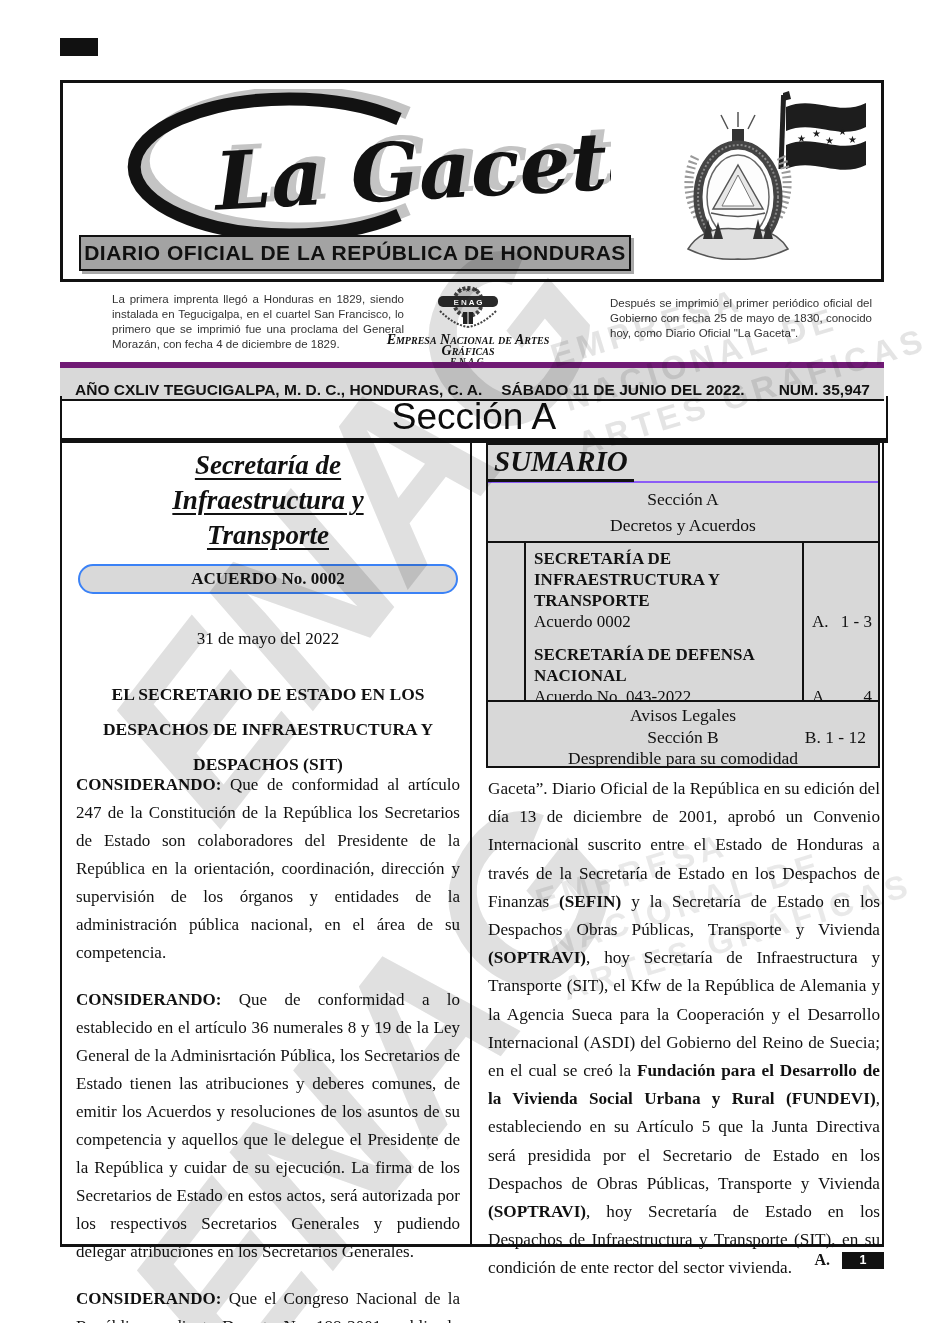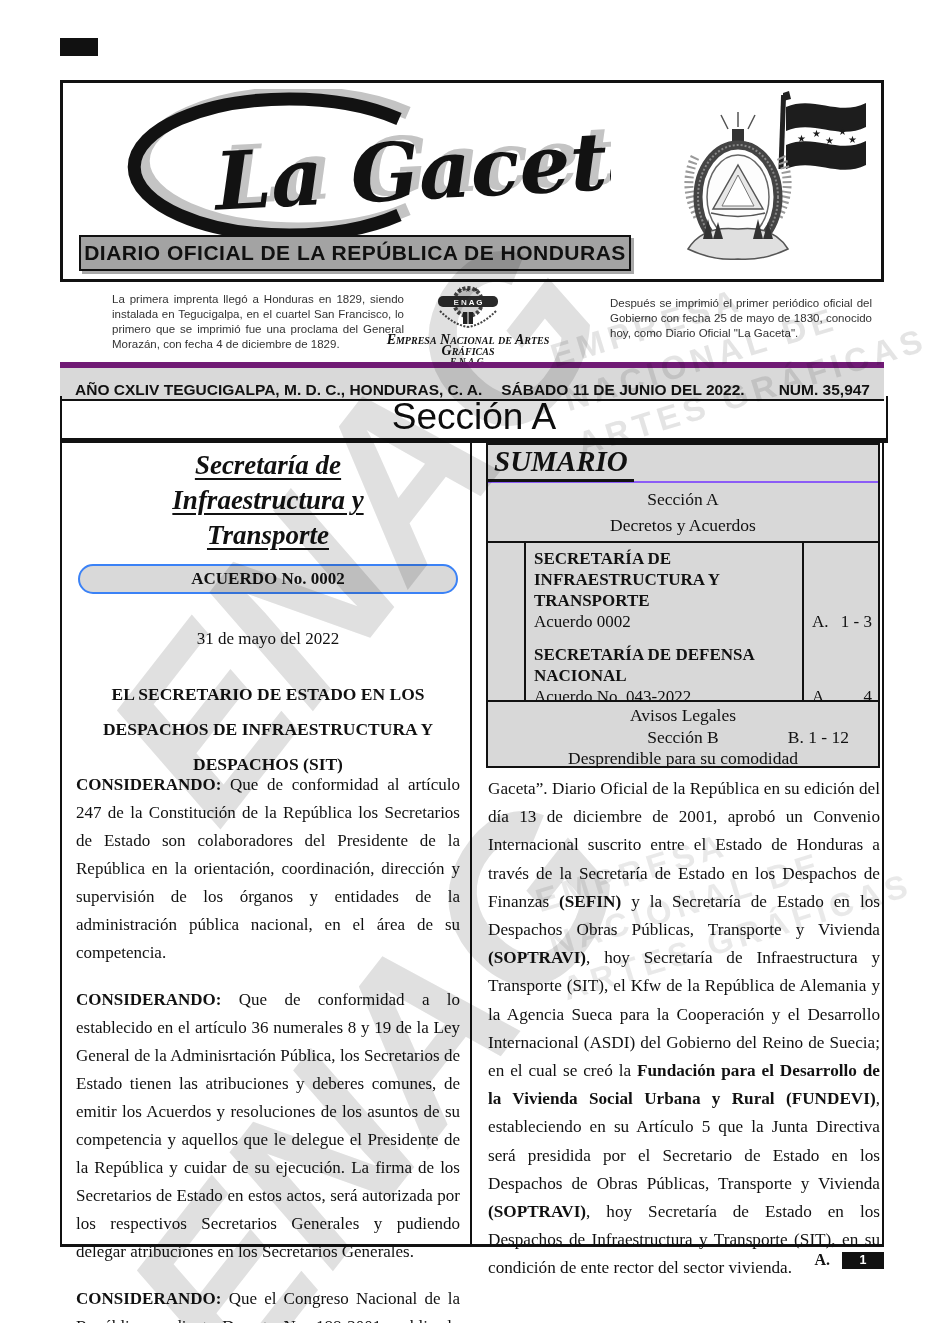--- a/index.html
+++ b/index.html
@@ -70,21 +70,21 @@
   .sum-title span{font-weight:bold;font-style:italic;font-size:29px;border-bottom:3px solid #111;padding:0 6px 1px;}
   .sum-subhead{height:58px;border-bottom:2px solid #111;text-align:center;font-size:17.5px;line-height:26px;
                display:flex;flex-direction:column;justify-content:center;}
   .sum-entries{position:relative;height:157px;border-bottom:2px solid #111;font-size:17px;}
   .sum-v1{position:absolute;left:36px;top:0;bottom:0;width:2px;background:#111;}
   .sum-v2{position:absolute;right:74px;top:0;bottom:0;width:2px;background:#111;}
   .sum-entry{position:absolute;left:46px;right:84px;line-height:21px;}
   .sum-entry .nm{font-weight:bold;display:block;}
   .sum-pages{position:absolute;right:6px;width:60px;display:flex;justify-content:space-between;line-height:21px;}
   .sum-secb{position:relative;height:64px;text-align:center;font-size:17.5px;line-height:21.5px;padding-top:3px;box-sizing:border-box;}
-  .sum-secb .bpages{position:absolute;right:29px;top:25px;}
+  .sum-secb .bpages{position:absolute;right:12px;top:25px;}
 
   
   .rc-para{position:absolute;left:2px;top:332px;width:392px;font-size:17.2px;line-height:28.2px;text-align:justify;}
   .b{font-weight:bold;}
 
   
   .footer{left:60px;top:1251px;width:824px;display:flex;justify-content:flex-end;align-items:center;z-index:2;}
   .footer .pl{font-weight:bold;font-size:16px;margin-right:12px;}
   .page-num-box{width:42px;height:17px;background:#111;color:#fff;display:flex;align-items:center;justify-content:center;
                 font-family:"Liberation Sans",sans-serif;font-weight:bold;font-size:12.5px;}

